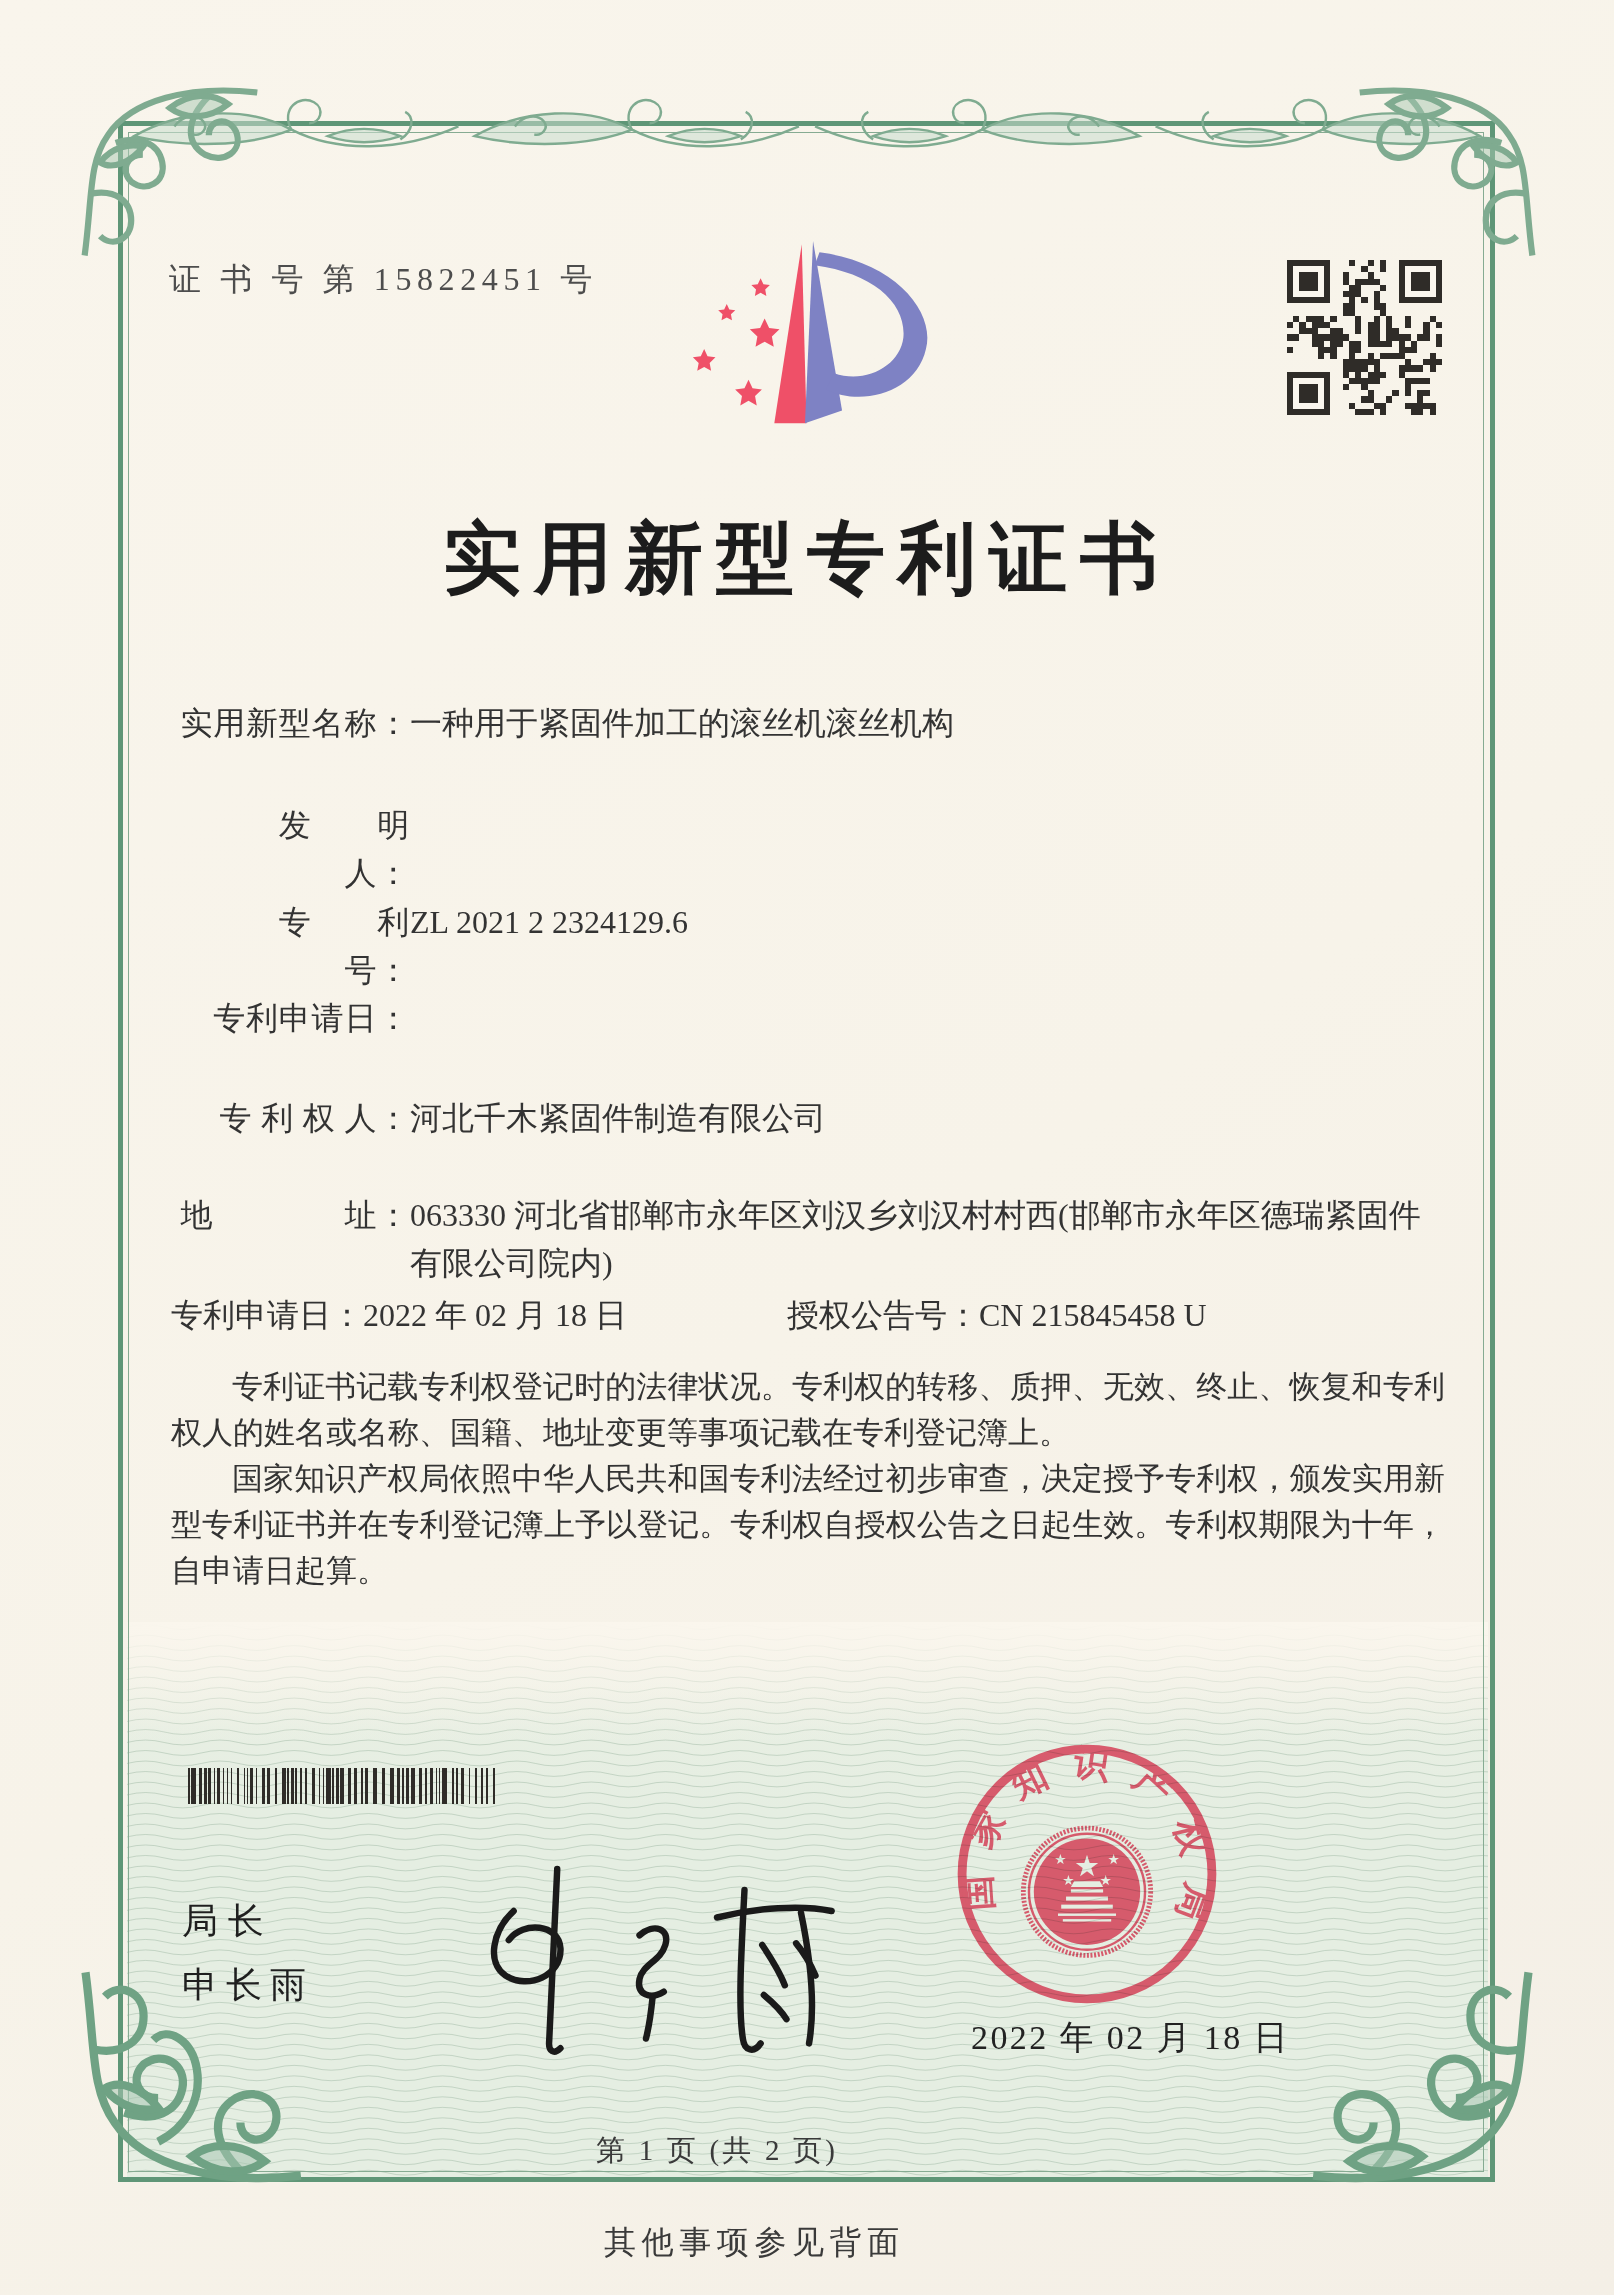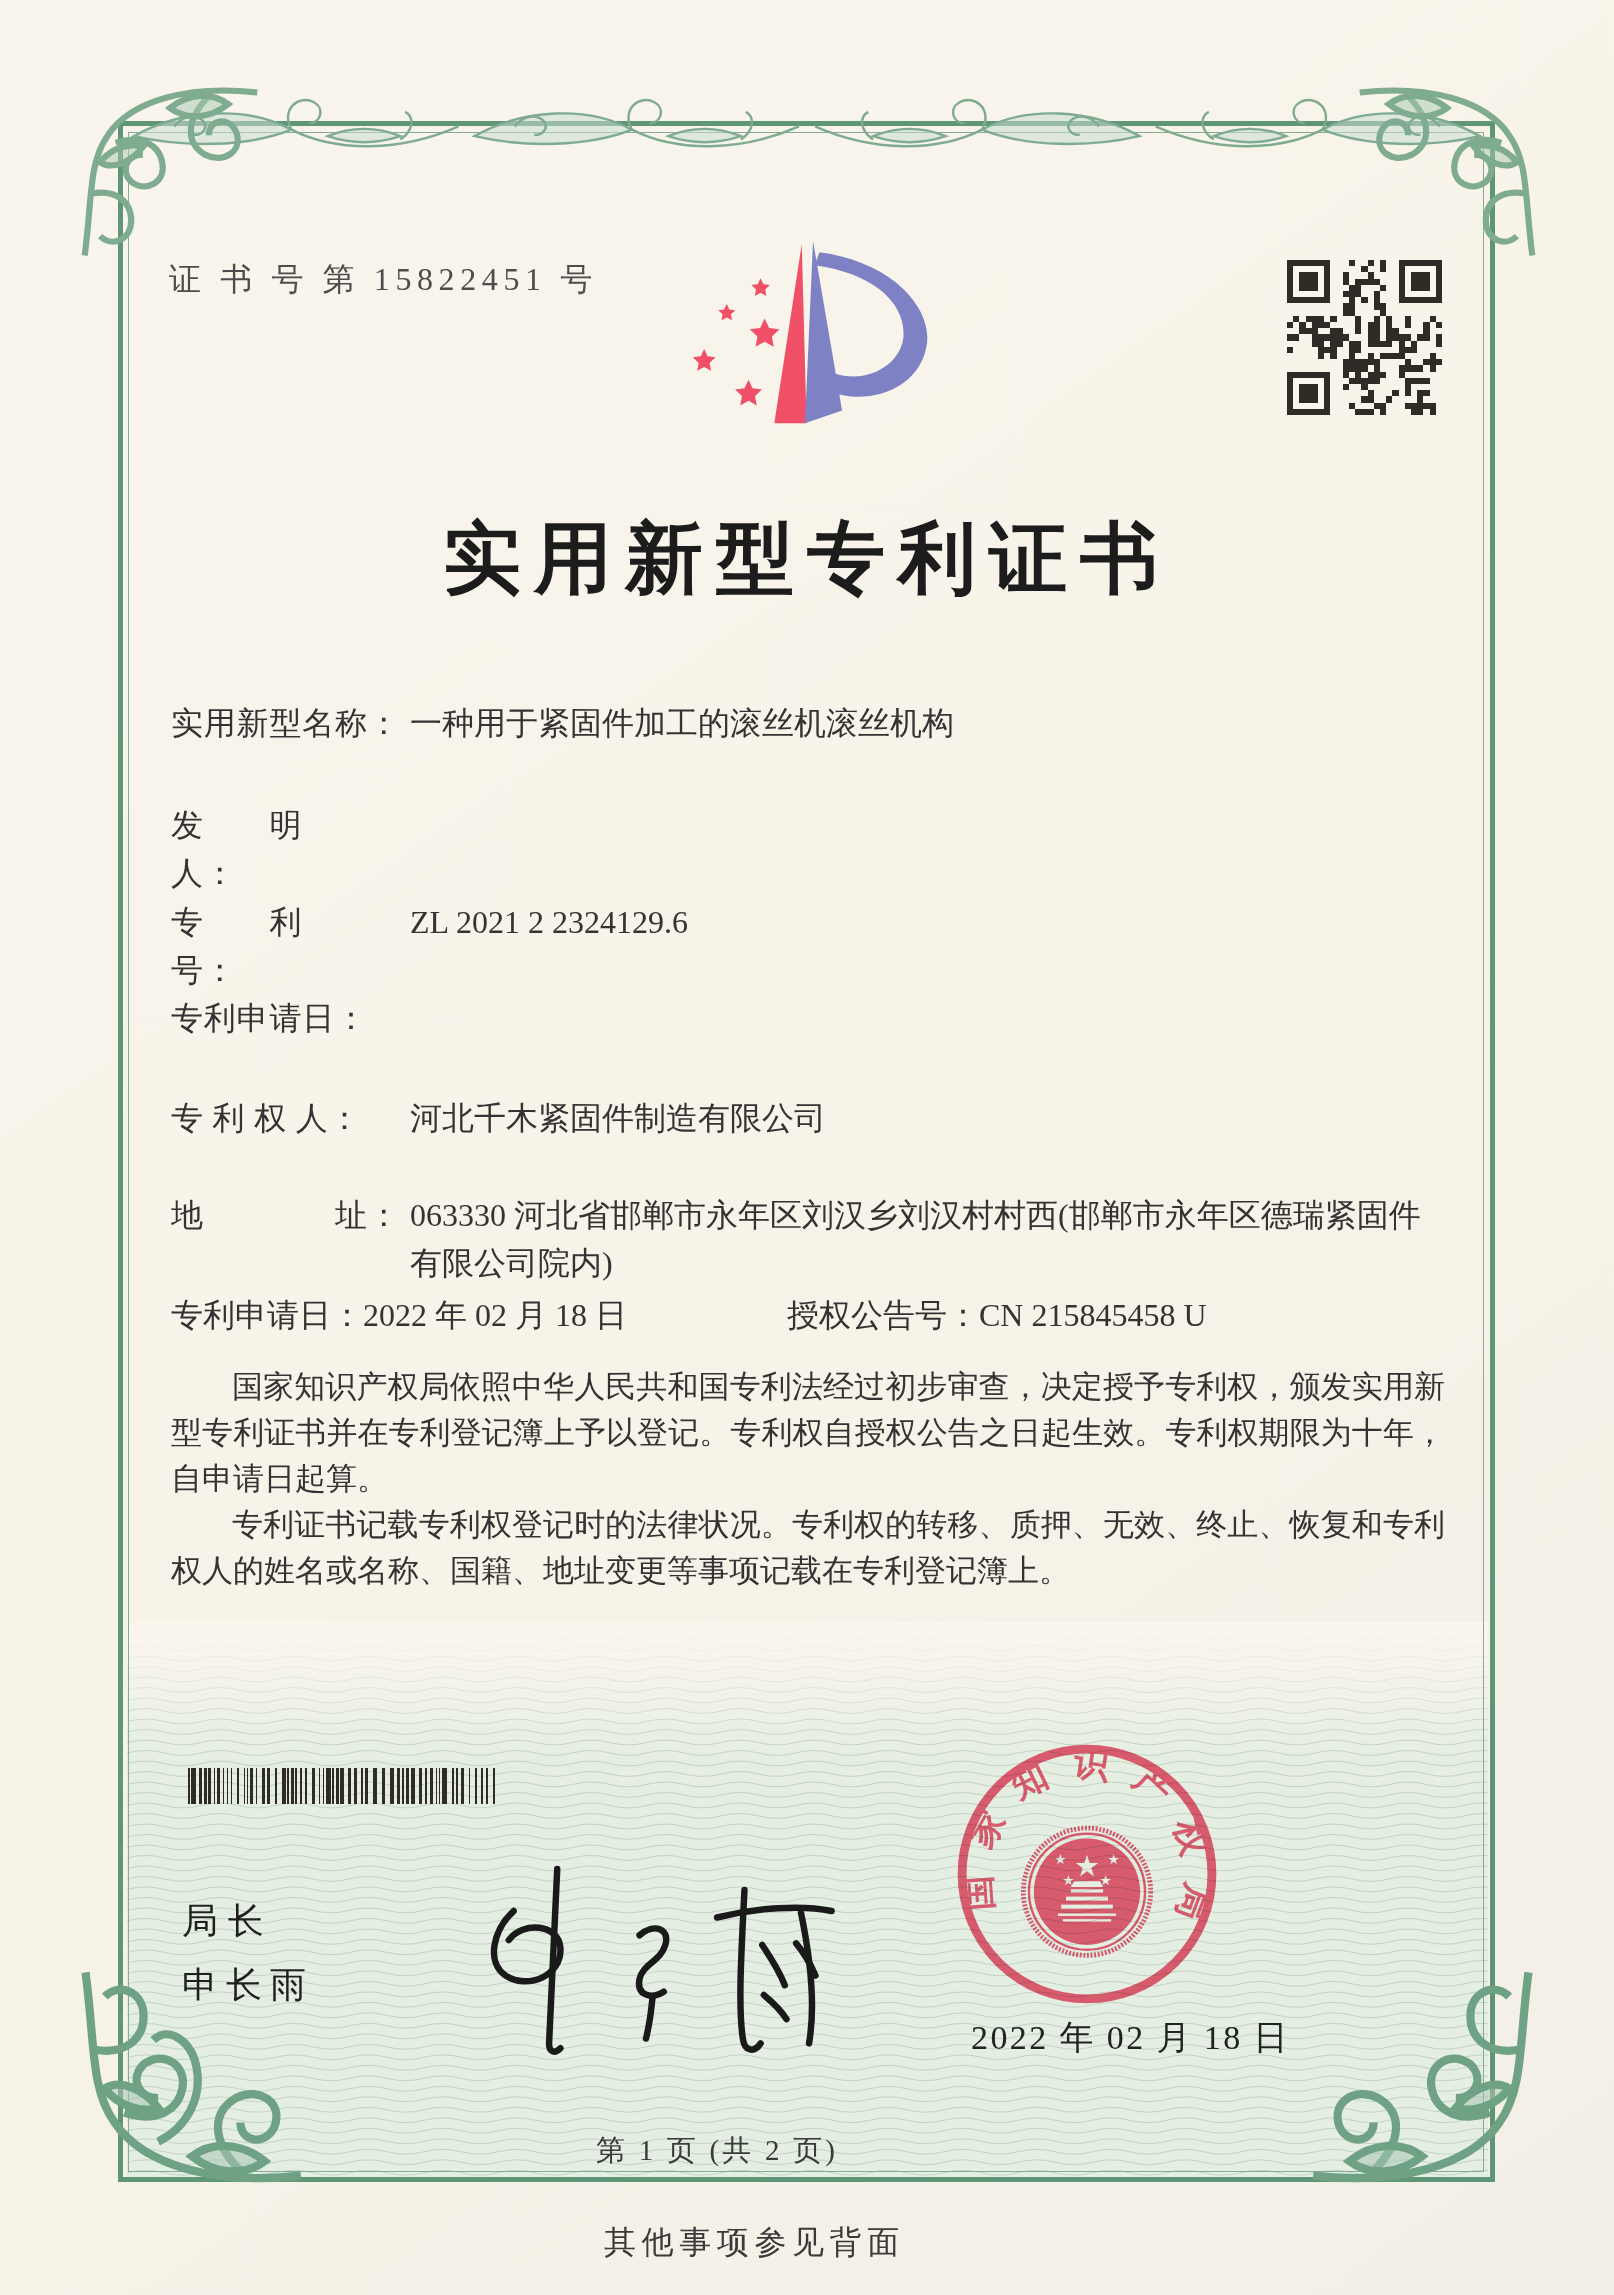--- a/index.html
+++ b/index.html
@@ -18,21 +18,21 @@
   
   .band{position:absolute;left:127px;top:1622px;width:1361px;height:559px;z-index:1;overflow:hidden;
     background:linear-gradient(180deg,rgba(229,238,226,0) 0px,rgba(229,238,226,.85) 105px,#e5eee2 194px);}
   .band-fade{position:absolute;left:0;top:0;width:100%;height:121px;
     background:linear-gradient(180deg,#faf6ed 0%,rgba(250,246,237,0) 100%);}
   
   .cert-no{left:169px;top:258px;font-size:32px;letter-spacing:5.6px;color:#4d4d4d;z-index:2;}
   .title{left:0;top:507px;width:1614px;text-align:center;font-size:78px;font-weight:bold;
     letter-spacing:13px;color:#1c1c1c;z-index:2;}
   .row{left:171px;width:1274px;display:flex;font-size:32px;line-height:48px;color:#333;z-index:2;}
-  .row .lab{flex:0 0 239px;letter-spacing:0.8px;}
+  .row .lab{flex:0 0 239px;letter-spacing:0.8px;text-align:right;}
   .row .val{flex:1;}
   .grant-row{left:171px;width:1274px;font-size:32px;line-height:48px;color:#333;z-index:2;}
   .grant-pair2{position:absolute;left:616px;top:0;}
   .body-text{left:171px;top:1364px;width:1274px;font-size:31px;line-height:46px;
     text-align:justify;color:#333;z-index:2;}
   .body-text p{margin:0;text-indent:61px;}
   .director-title{left:182px;top:1897px;font-size:36px;letter-spacing:9.7px;color:#1f1f1f;z-index:2;}
   .director-name{left:182px;top:1961px;font-size:36px;letter-spacing:8px;color:#1f1f1f;z-index:2;text-align:right;}
   .seal-date{left:971px;top:2015px;font-size:34px;letter-spacing:2.4px;color:#222;z-index:5;}
   .footer-page{left:596px;top:2131px;font-size:29px;letter-spacing:3.2px;color:#3a3a3a;z-index:2;}
@@ -401,22 +401,22 @@
 </div>
 
 <div class="abs grant-row" style="top:1291px;position:absolute;">
   <span>专利申请日：</span><span>2022 年 02 月 18 日</span>
   <span class="grant-pair2">
     <span>授权公告号：</span><span>CN 215845458 U</span>
   </span>
 </div>
 
 <div class="abs body-text">
+  <p>专利证书记载专利权登记时的法律状况。专利权的转移、质押、无效、终止、恢复和专利权人的姓名或名称、国籍、地址变更等事项记载在专利登记簿上。</p>
   <p>国家知识产权局依照中华人民共和国专利法经过初步审查，决定授予专利权，颁发实用新型专利证书并在专利登记簿上予以登记。专利权自授权公告之日起生效。专利权期限为十年，自申请日起算。</p>
-  <p>专利证书记载专利权登记时的法律状况。专利权的转移、质押、无效、终止、恢复和专利权人的姓名或名称、国籍、地址变更等事项记载在专利登记簿上。</p>
 </div>
 
 <div class="abs barcode">
   <svg id="barcode-svg" width="308" height="36" viewBox="0 0 382 44" shape-rendering="crispEdges">
       <rect x="0" y="0" width="2" height="44" fill="#2f2c28"></rect>
       <rect x="4" y="0" width="6" height="44" fill="#2f2c28"></rect>
       <rect x="14" y="0" width="3" height="44" fill="#2f2c28"></rect>
       <rect x="20" y="0" width="3" height="44" fill="#2f2c28"></rect>
       <rect x="25" y="0" width="3" height="44" fill="#2f2c28"></rect>
       <rect x="32" y="0" width="2" height="44" fill="#2f2c28"></rect>

